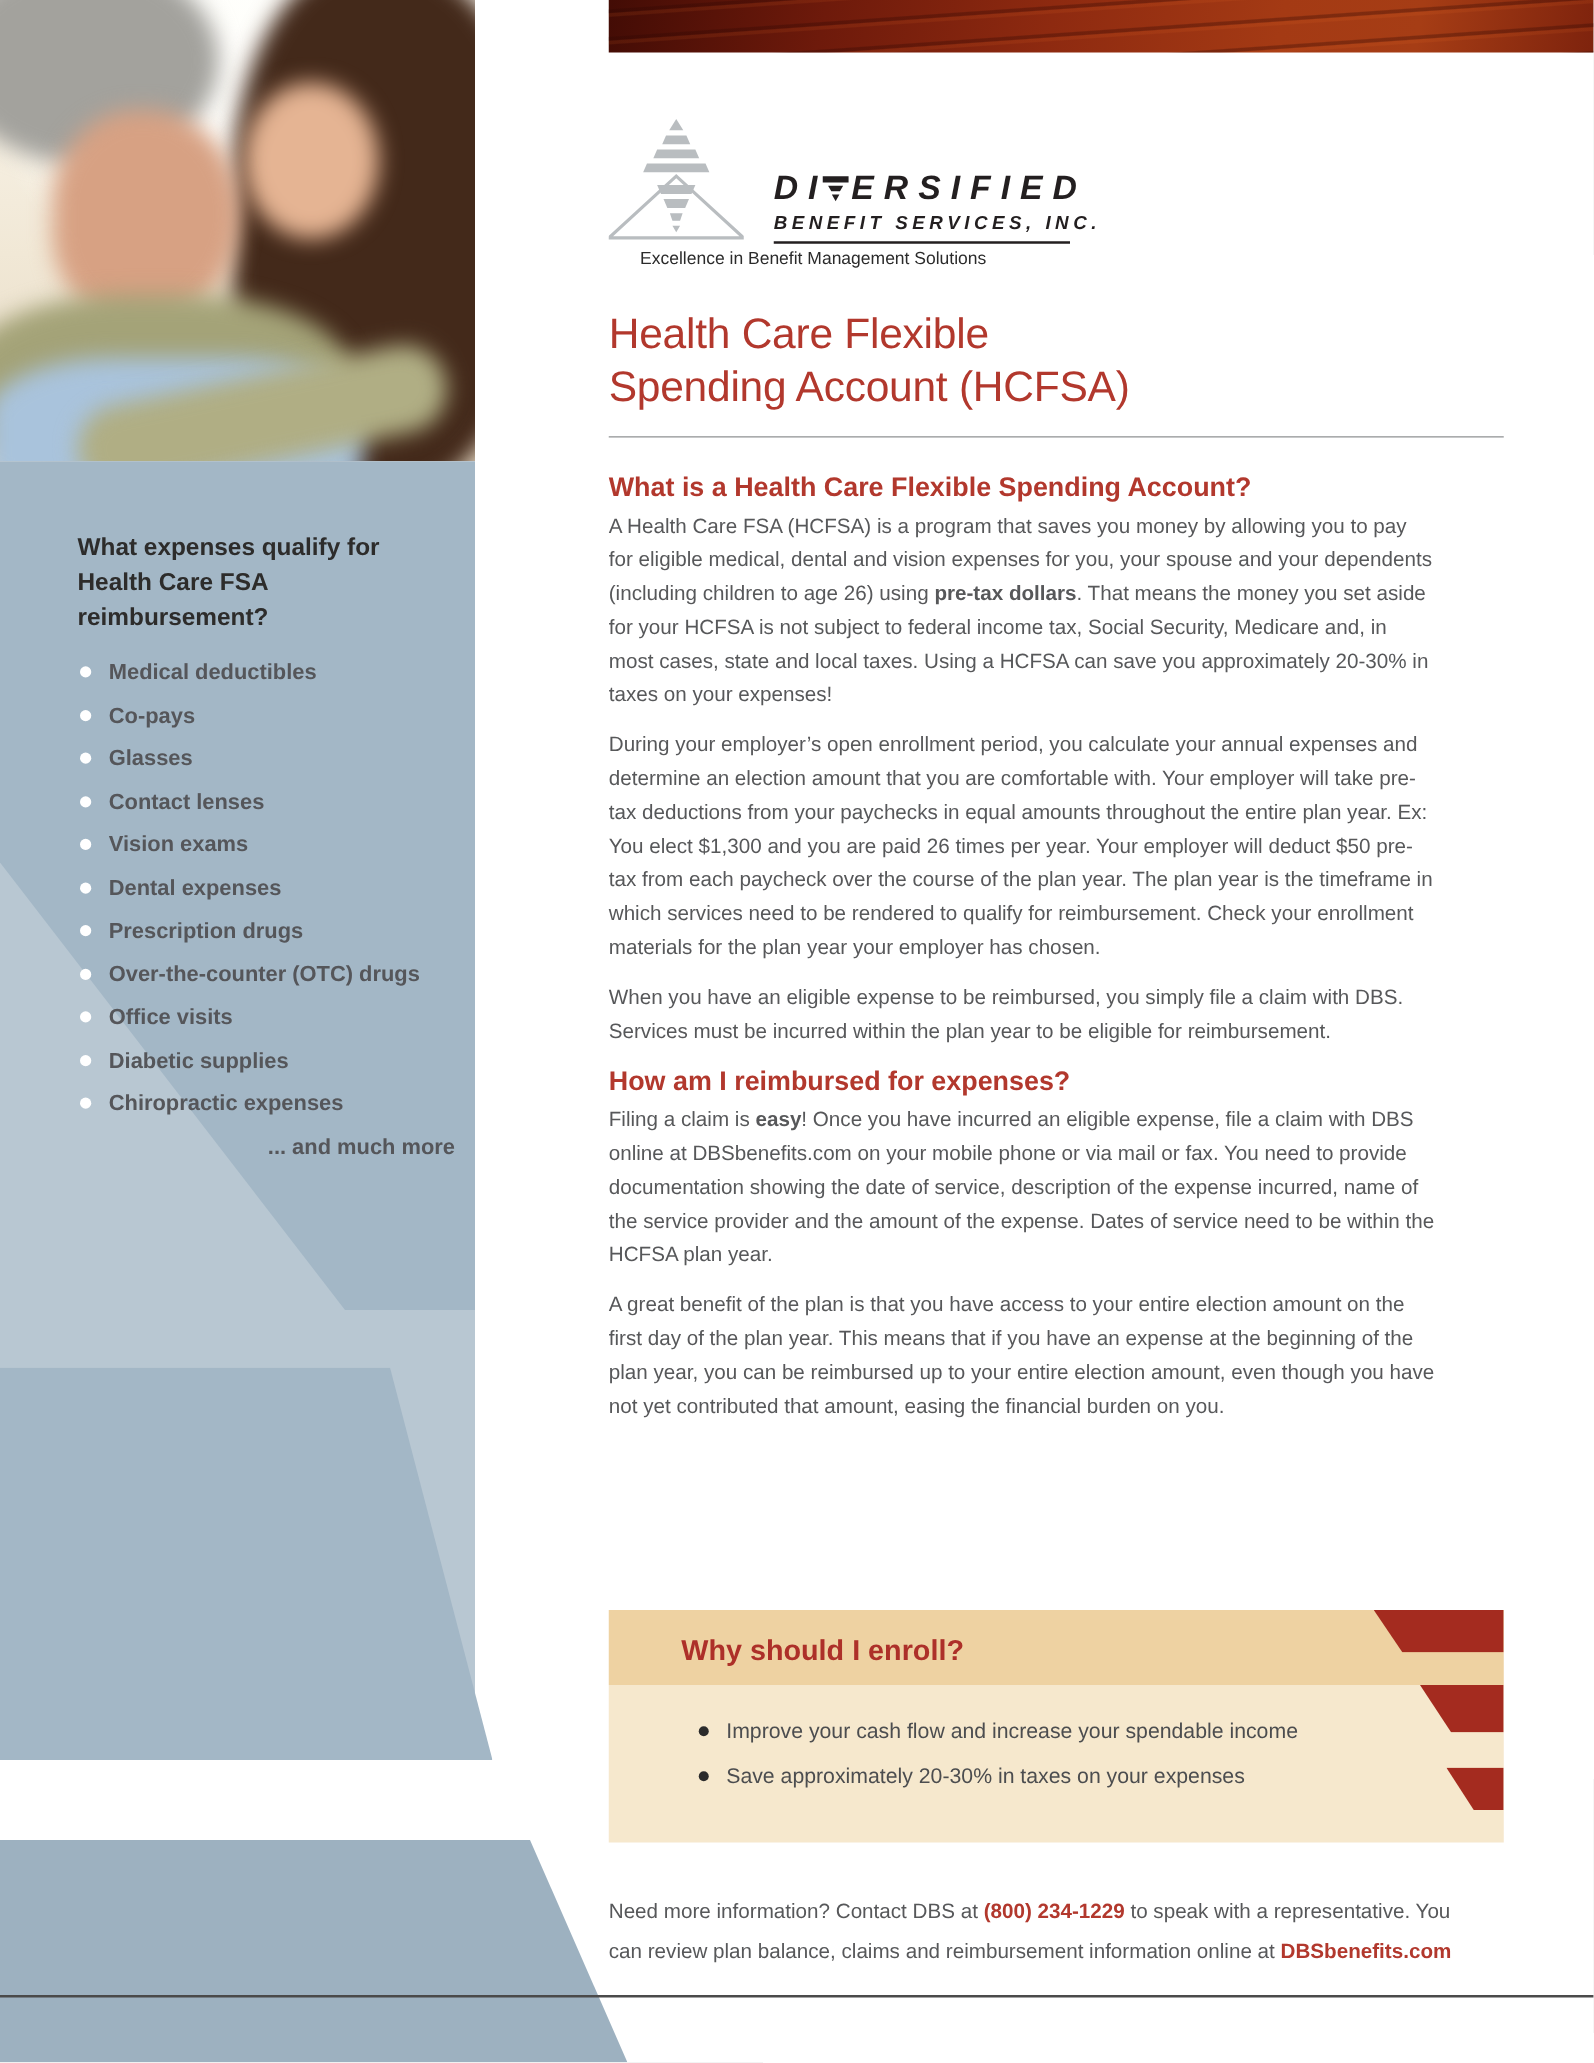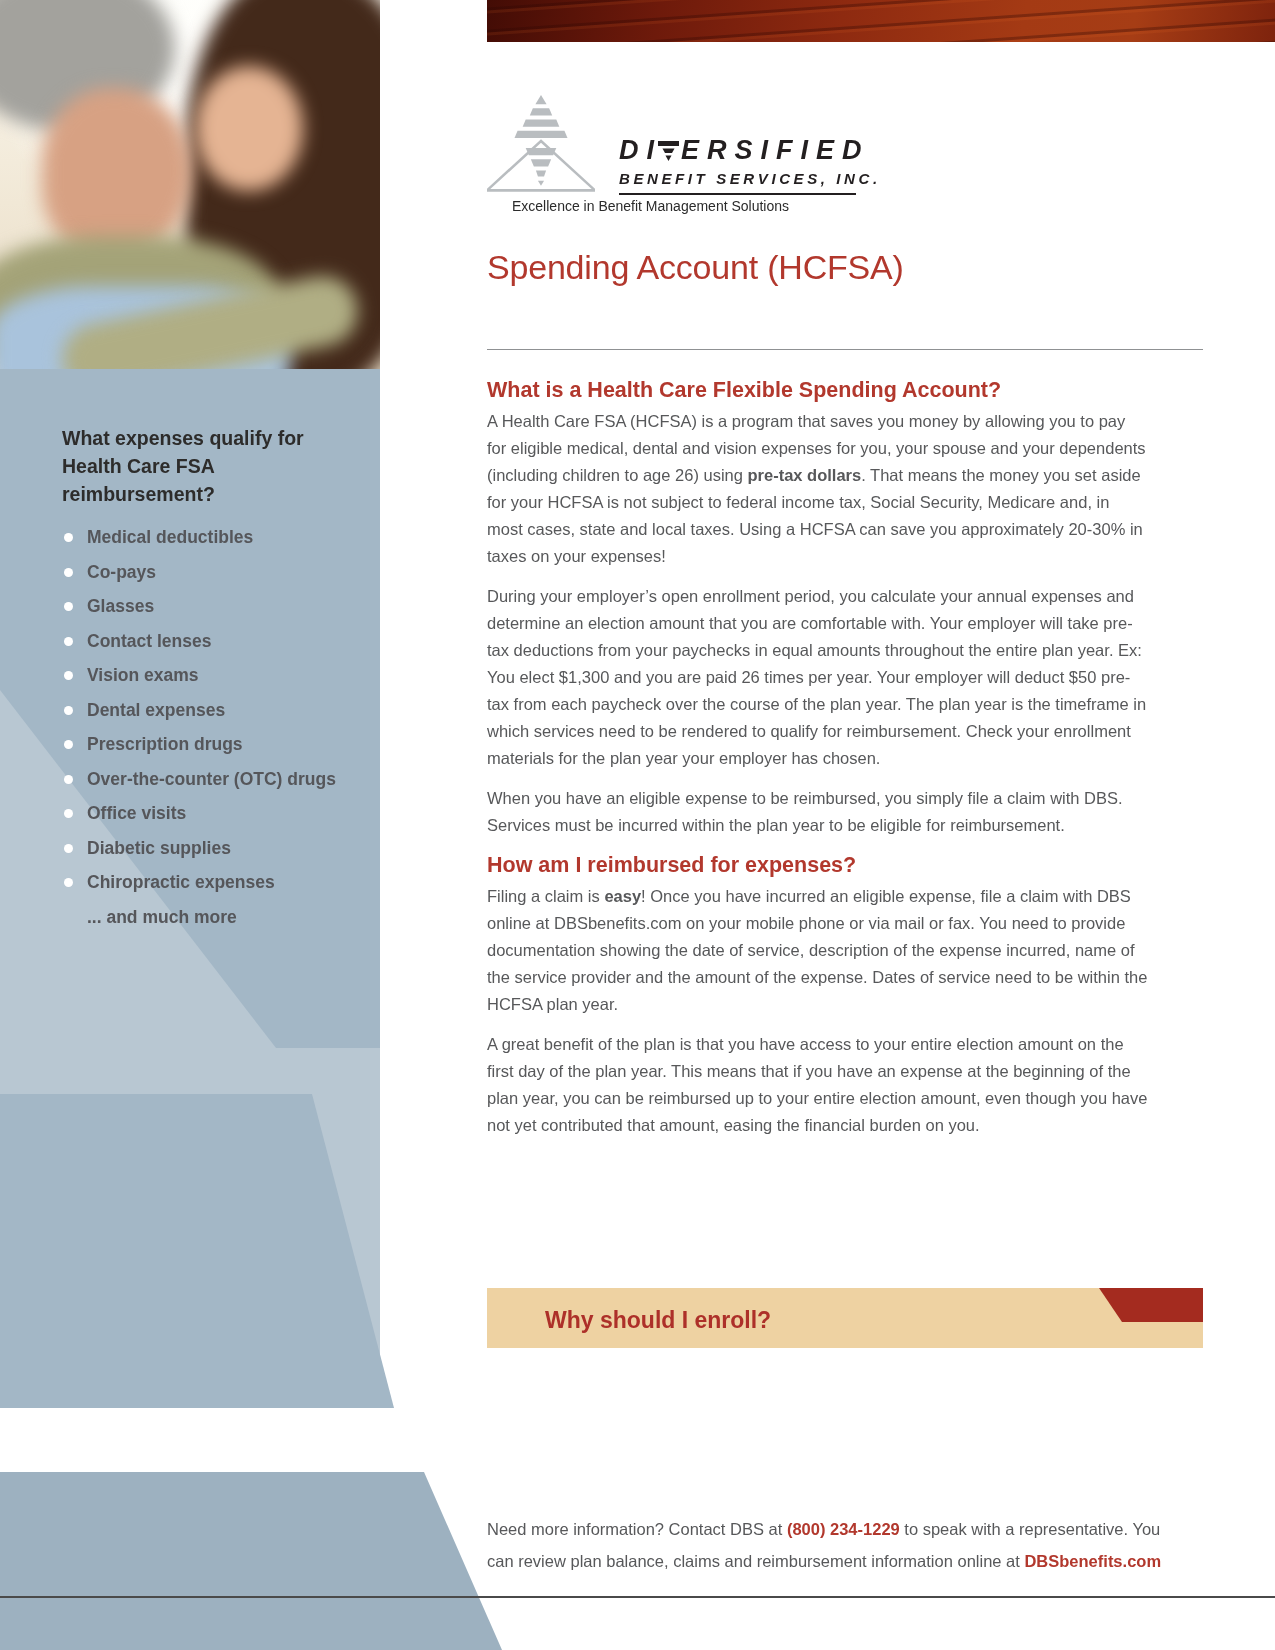--- a/index.html
+++ b/index.html
@@ -43,21 +43,21 @@
     clip-path:polygon(0 0,424px 0,502px 178px,0 178px);}
   .bottom-rule{position:absolute;left:0;top:1596px;width:1275px;height:2px;background:var(--bottom-rule);z-index:6;}
 
   
   .sidebar{position:absolute;left:62px;top:424px;width:302px;z-index:3;}
   .sidebar h3{margin:0 0 19px 0;font-size:19.5px;line-height:28px;color:var(--sb-head);font-weight:700;}
   .sb-list{list-style:none;margin:0;padding:0;}
   .sb-list li{position:relative;padding-left:25px;margin-bottom:13.5px;
     font-size:17.5px;line-height:21px;font-weight:700;color:var(--sb-item);}
   .sb-list li .dot{position:absolute;left:2px;top:6px;width:9px;height:9px;border-radius:50%;background:#ffffff;}
-  .sb-more{padding-left:25px;font-size:17.5px;font-weight:700;color:var(--sb-item);margin-top:2px;}
+  .sb-more{padding-left:25px;font-size:17.5px;font-weight:700;color:var(--sb-item);margin-top:2px;text-align:right;}
 
   
   .logo{position:absolute;left:487px;top:95px;z-index:2;}
   .logo-mark{position:absolute;left:0;top:0;}
   .logo-text{position:absolute;left:132px;top:40px;width:260px;color:var(--logo-dark);font-style:italic;}
   .logo-name{font-size:27px;font-weight:700;letter-spacing:8px;white-space:nowrap;display:flex;align-items:center;}
   .logo-v{display:inline-block;margin:0 2px 0 -4px;}
   .logo-sub{font-size:15px;font-weight:700;letter-spacing:3.6px;margin-top:4px;white-space:nowrap;}
   .logo-rule{width:237px;height:2px;background:var(--logo-dark);margin-top:6px;}
   .logo-tagline{position:absolute;left:25px;top:103px;width:330px;font-size:14px;color:#2b2b2b;white-space:nowrap;}
@@ -157,36 +157,45 @@
           </svg>
           <span>ERSIFIED</span>
       </div>
       <div class="logo-sub">BENEFIT SERVICES, INC.</div>
       <div class="logo-rule"></div>
     </div>
     <div class="logo-tagline">Excellence in Benefit Management Solutions</div>
   </div>
 
   <div class="title">
+    <div>Health Care Flexible</div>
     <div>Spending Account (HCFSA)</div>
   </div>
   <div class="title-rule"></div>
 
   <div class="main">
       <h2>What is a Health Care Flexible Spending Account?</h2>
       <p><span>A Health Care FSA (HCFSA) is a program that saves you money by allowing you to pay for eligible medical, dental and vision expenses for you, your spouse and your dependents (including children to age 26) using </span><span class="b">pre-tax dollars</span><span>. That means the money you set aside for your HCFSA is not subject to federal income tax, Social Security, Medicare and, in most cases, state and local taxes. Using a HCFSA can save you approximately 20-30% in taxes on your expenses!</span></p>
       <p><span>During your employer’s open enrollment period, you calculate your annual expenses and determine an election amount that you are comfortable with. Your employer will take pre-tax deductions from your paychecks in equal amounts throughout the entire plan year. Ex: You elect $1,300 and you are paid 26 times per year. Your employer will deduct $50 pre-tax from each paycheck over the course of the plan year. The plan year is the timeframe in which services need to be rendered to qualify for reimbursement. Check your enrollment materials for the plan year your employer has chosen.</span></p>
       <p><span>When you have an eligible expense to be reimbursed, you simply file a claim with DBS. Services must be incurred within the plan year to be eligible for reimbursement.</span></p>
       <h2>How am I reimbursed for expenses?</h2>
       <p><span>Filing a claim is </span><span class="b">easy</span><span>! Once you have incurred an eligible expense, file a claim with DBS online at DBSbenefits.com on your mobile phone or via mail or fax. You need to provide documentation showing the date of service, description of the expense incurred, name of the service provider and the amount of the expense. Dates of service need to be within the HCFSA plan year.</span></p>
       <p><span>A great benefit of the plan is that you have access to your entire election amount on the first day of the plan year.  This means that if you have an expense at the beginning of the plan year, you can be reimbursed up to your entire election amount, even though you have not yet contributed that amount, easing the financial burden on you.</span></p>
     </div>
 
   <div class="box">
     <div class="box-header">
       <h2>Why should I enroll?</h2>
       <div class="tz tz1"></div>
     </div>
+    <div class="box-body">
+      <ul class="box-list">
+          <li><span class="dot"></span><span>Improve your cash flow and increase your spendable income</span></li>
+          <li><span class="dot"></span><span>Save approximately 20-30% in taxes on your expenses</span></li>
+        </ul>
+      <div class="tz tz2" style="top:0;"></div>
+      <div class="tz tz3" style="top:66px;"></div>
+    </div>
   </div>
 
   <div class="footer"><span>Need more information? Contact DBS at </span><span class="b red">(800) 234-1229</span><span> to speak with a representative. You can review plan balance, claims and reimbursement information online at </span><span class="b red">DBSbenefits.com</span></div>
 
 </div>
 
 </body></html>

